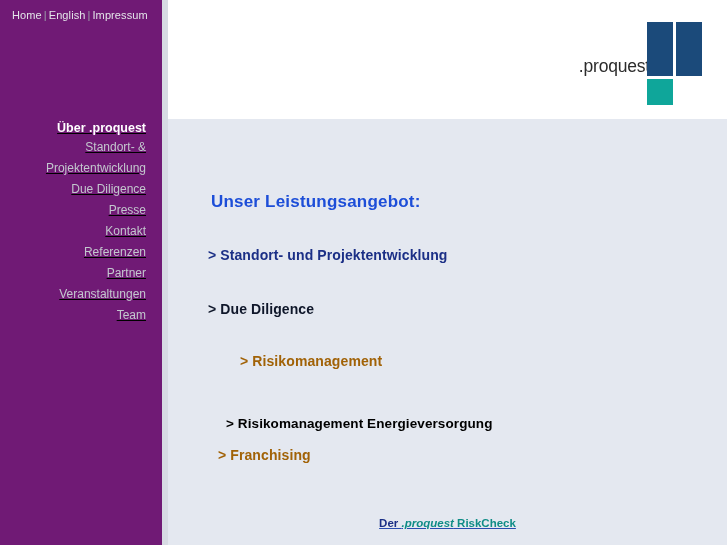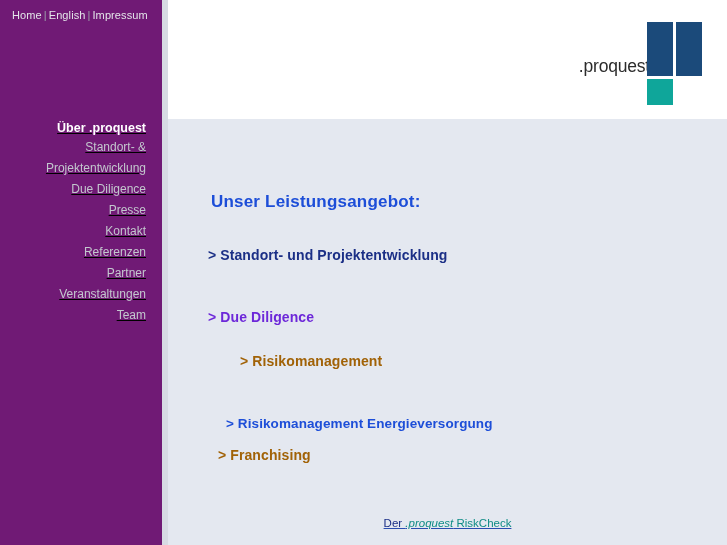--- a/index.html
+++ b/index.html
@@ -147,34 +147,34 @@
     font-weight: bold;
     text-decoration: none;
     cursor: pointer;
     white-space: nowrap;
     letter-spacing: 0.1px;
   }
   .svc-link.lvl1 { left: 40px; }
   .svc-link.lvl2 { left: 58px; font-size: 13.5px; }
 
   #svc-0 { top: 128px; color: #1b2f86; }
-  #svc-1 { top: 190px; color: #6d28d9; }
+  #svc-1 { top: 182px; color: #0f172a; }
   #svc-2 { top: 234px; color: #a16207; margin-left: 32px; }
   #svc-3 { top: 266px; color: #0f8c86; }
-  #svc-4 { top: 297px; color: #1d4ed8; }
+  #svc-4 { top: 297px; color: #000000; }
   #svc-5 { top: 328px; color: #a16207; left: 50px; }
 
   #footer-link {
     position: absolute;
     left: 0;
     right: 0;
     top: 398px;
     text-align: center;
     font-size: 11.5px;
-    font-weight: normal;
+    font-weight: bold;
   }
   #footer-link a {
     color: #0f8c86;
     text-decoration: underline;
     text-decoration-color: #2a4db0;
     cursor: pointer;
     white-space: nowrap;
   }
   #footer-link .fl-der { color: #1b2f86; }
   #footer-link .fl-brand { font-style: italic; color: #0f8c86; }

